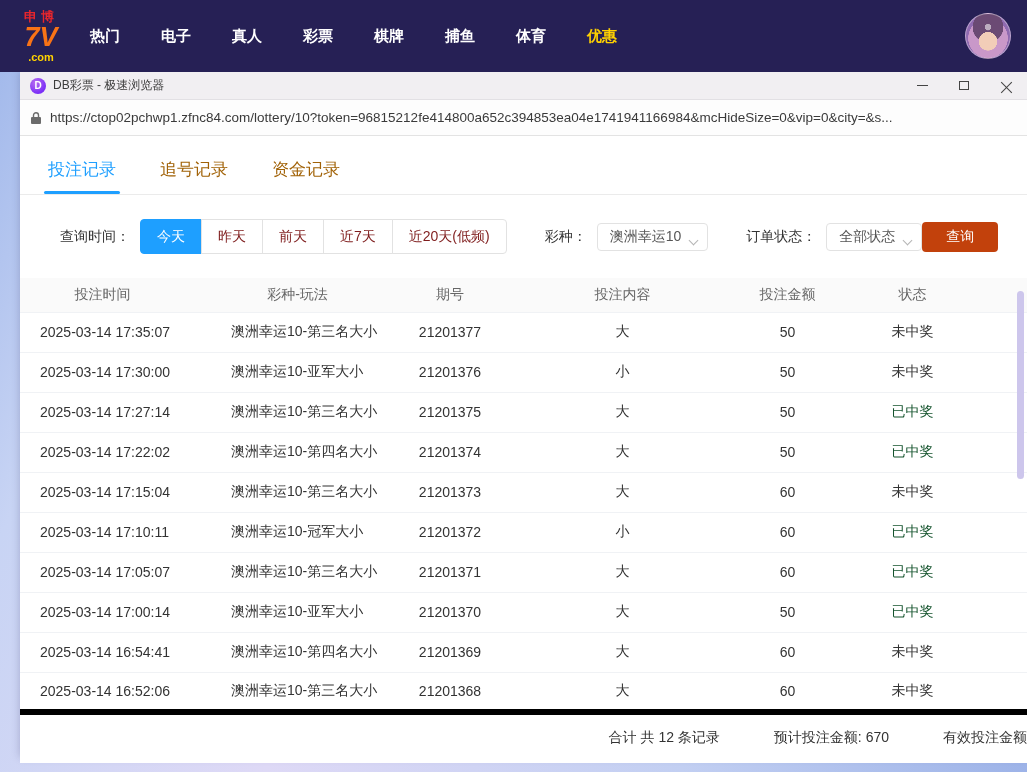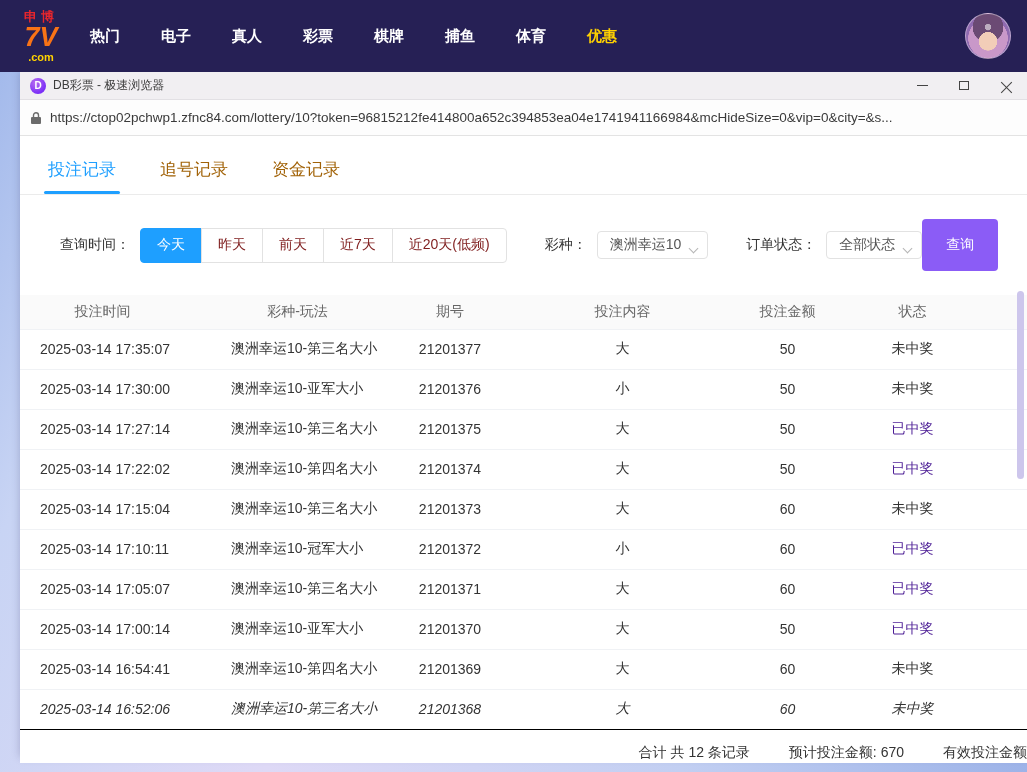--- a/index.html
+++ b/index.html
@@ -69,35 +69,35 @@
   .seg-btn { font-family:inherit; font-size:14px; color:#7f1d1d; background:#fff;
     border:1px solid #e2e2e2; padding:0 16px; height:35px; margin-left:-1px; cursor:pointer; white-space:nowrap; }
   .seg-btn:first-child { border-radius:4px 0 0 4px; margin-left:0; }
   .seg-btn:last-child { border-radius:0 4px 4px 0; }
   .seg-btn.active { background:#1e9fff; border-color:#1e9fff; color:#fff; }
   .sel-label { margin-left:38px; margin-right:10px; white-space:nowrap; }
   .select-box { position:relative; height:28px; border:1px solid #e2e2e2; border-radius:4px;
     display:flex; align-items:center; padding:0 26px 0 12px; color:#555; cursor:pointer; background:#fff; white-space:nowrap; }
   .select-box .chev { position:absolute; right:10px; top:13px; width:7px; height:7px;
     border-right:1px solid #b5b5b5; border-bottom:1px solid #b5b5b5; transform:rotate(45deg); }
-  .query-btn { width:76px; height:52px; background:#8b5cf6; color:#fff;
+  .query-btn { width:76px; height:30px; background:#c2410c; color:#fff;
     border:none; border-radius:4px; font-size:14px; font-family:inherit; cursor:pointer; }
 
   
   table { width:100%; border-collapse:collapse; margin-top:24px; table-layout:fixed; font-size:14px; }
   thead th { height:34px; font-weight:normal; color:#666; background:#fafafa; text-align:center; }
   tbody td { height:40px; color:#333; border-top:1px solid #f0f2f5; text-align:center; }
-  tbody tr:last-child td { border-bottom:1px solid #000000;font-style:italic; }
+  tbody tr:last-child td { border-bottom:6px solid #000000; }
   td.c-time { text-align:left; padding-left:20px; }
   td.c-game { text-align:left; padding-left:46px; }
-  td.c-status.won { color:#4c1d95; }
+  td.c-status.won { color:#14532d; }
 
   
   .table-footer { display:flex; justify-content:flex-end; align-items:center;
-    gap:39px; height:46px; font-size:14px; color:#333; white-space:nowrap; overflow:hidden; padding-right:0; }
+    gap:54px; height:46px; font-size:14px; color:#333; white-space:nowrap; overflow:hidden; padding-right:0; }
 
   
   .scroll-thumb { position:absolute; right:3px; top:155px; width:7px; height:188px;
     background:#cdc6ec; border-radius:4px; }
 </style>
 </head>
 <body>
 
 <div class="topbar">
   <div class="logo">

